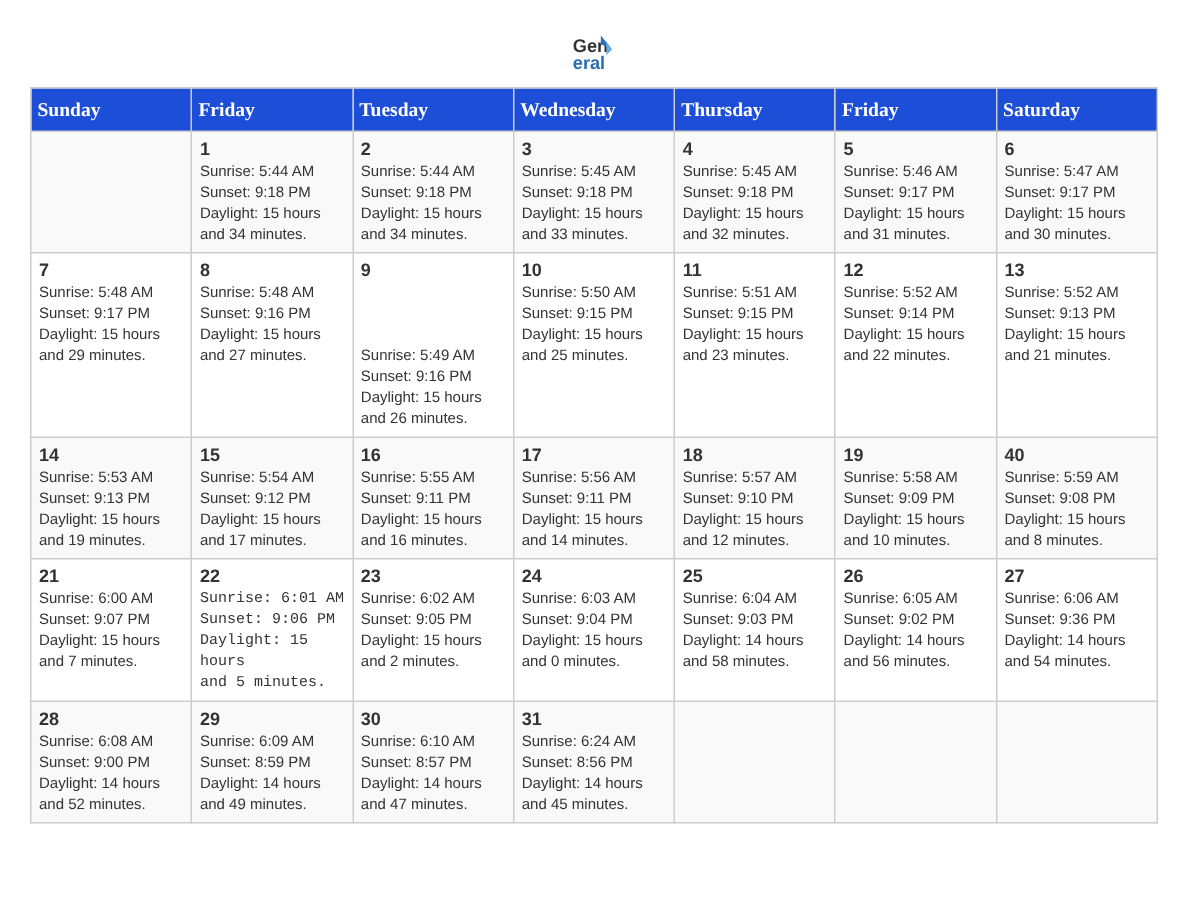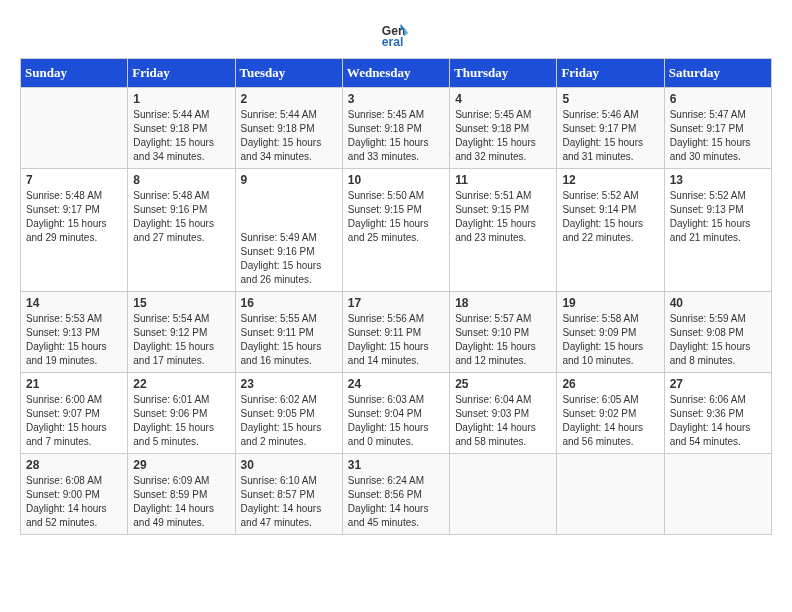--- a/index.html
+++ b/index.html
@@ -275,21 +275,21 @@
       <tr>
         <td>
           <div class="day-num">21</div>
           <div class="cell-content" style="white-space: pre-line;">Sunrise: 6:00 AM
 Sunset: 9:07 PM
 Daylight: 15 hours
 and 7 minutes.</div>
         </td>
         <td>
           <div class="day-num">22</div>
-          <div class="cell-content" style="white-space: pre-line;">Sunrise: 6:01 AM
+          <div class="cell-content" style="white-space: pre-line; font-family: Liberation Mono, monospace;">Sunrise: 6:01 AM
 Sunset: 9:06 PM
 Daylight: 15 hours
 and 5 minutes.</div>
         </td>
         <td>
           <div class="day-num">23</div>
           <div class="cell-content" style="white-space: pre-line;">Sunrise: 6:02 AM
 Sunset: 9:05 PM
 Daylight: 15 hours
 and 2 minutes.</div>

